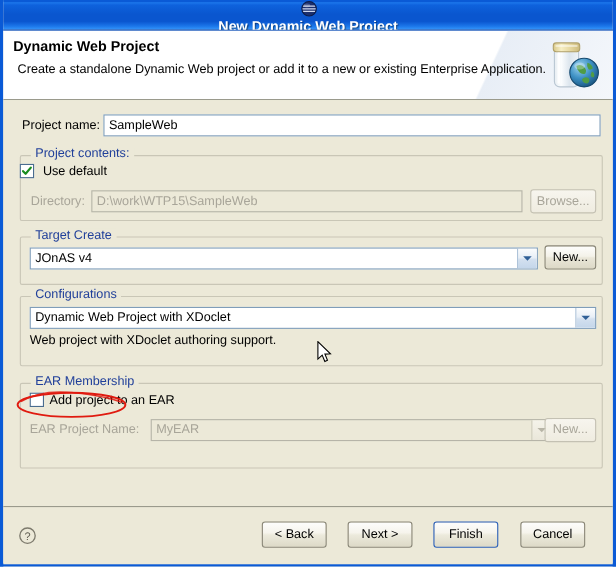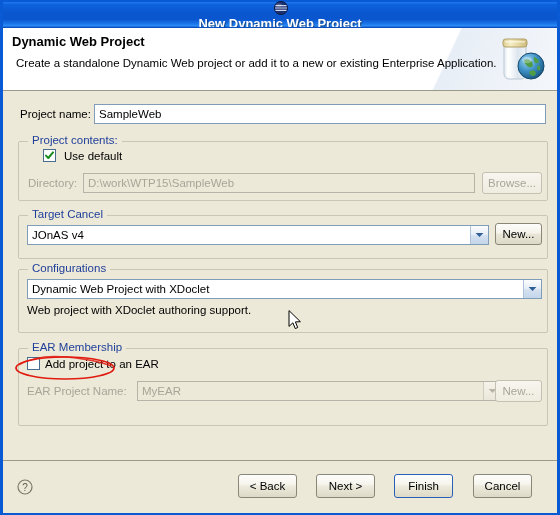--- a/index.html
+++ b/index.html
@@ -337,34 +337,34 @@
   </div>
 
   <div id="body">
 
     <div class="lbl" style="position:absolute; left:17px; top:17px;">Project name:</div>
     <div class="textfield" style="position:absolute; left:91px; top:13px; width:452px;" title="">SampleWeb</div>
 
     <div class="group" style="left:15px; top:50px; width:530px; height:60px;">
       <div class="group-title">Project contents:</div>
     </div>
-    <div style="position:absolute; left:40px; top:58px; display:flex; align-items:center; gap:8px;">
+    <div style="position:absolute; left:15px; top:58px; display:flex; align-items:center; gap:8px;">
       <span class="checkbox">
         <svg width="9" height="9" viewBox="0 0 9 9">
           <path d="M1 4.6 L3.3 7 L8 1.4" stroke="#198c1e" stroke-width="2" fill="none" stroke-linecap="round" stroke-linejoin="round"></path>
         </svg>
       </span>
       <span class="lbl">Use default</span>
     </div>
     <div class="lbl disabled" style="position:absolute; left:25px; top:86px;">Directory:</div>
     <div class="textfield disabled" style="position:absolute; left:80px; top:82px; width:392px;">D:\work\WTP15\SampleWeb</div>
     <div class="btn-small disabled" style="position:absolute; left:479px; top:81px; width:60px;">Browse...</div>
 
     <div class="group" style="left:15px; top:124px; width:530px; height:44px;">
-      <div class="group-title">Target Cancel</div>
+      <div class="group-title">Target Create</div>
     </div>
     <div class="combo" style="position:absolute; left:24px; top:134px; width:462px;">
       <span class="combo-text">JOnAS v4</span>
       <span class="combo-arrow">
         <svg width="9" height="6" viewBox="0 0 9 6">
           <path d="M0.6 1 L4.5 5 L8.4 1" fill="#2f5f96"></path>
         </svg>
       </span>
     </div>
     <div class="btn-small" style="position:absolute; left:492px; top:132px; width:47px;">New...</div>

